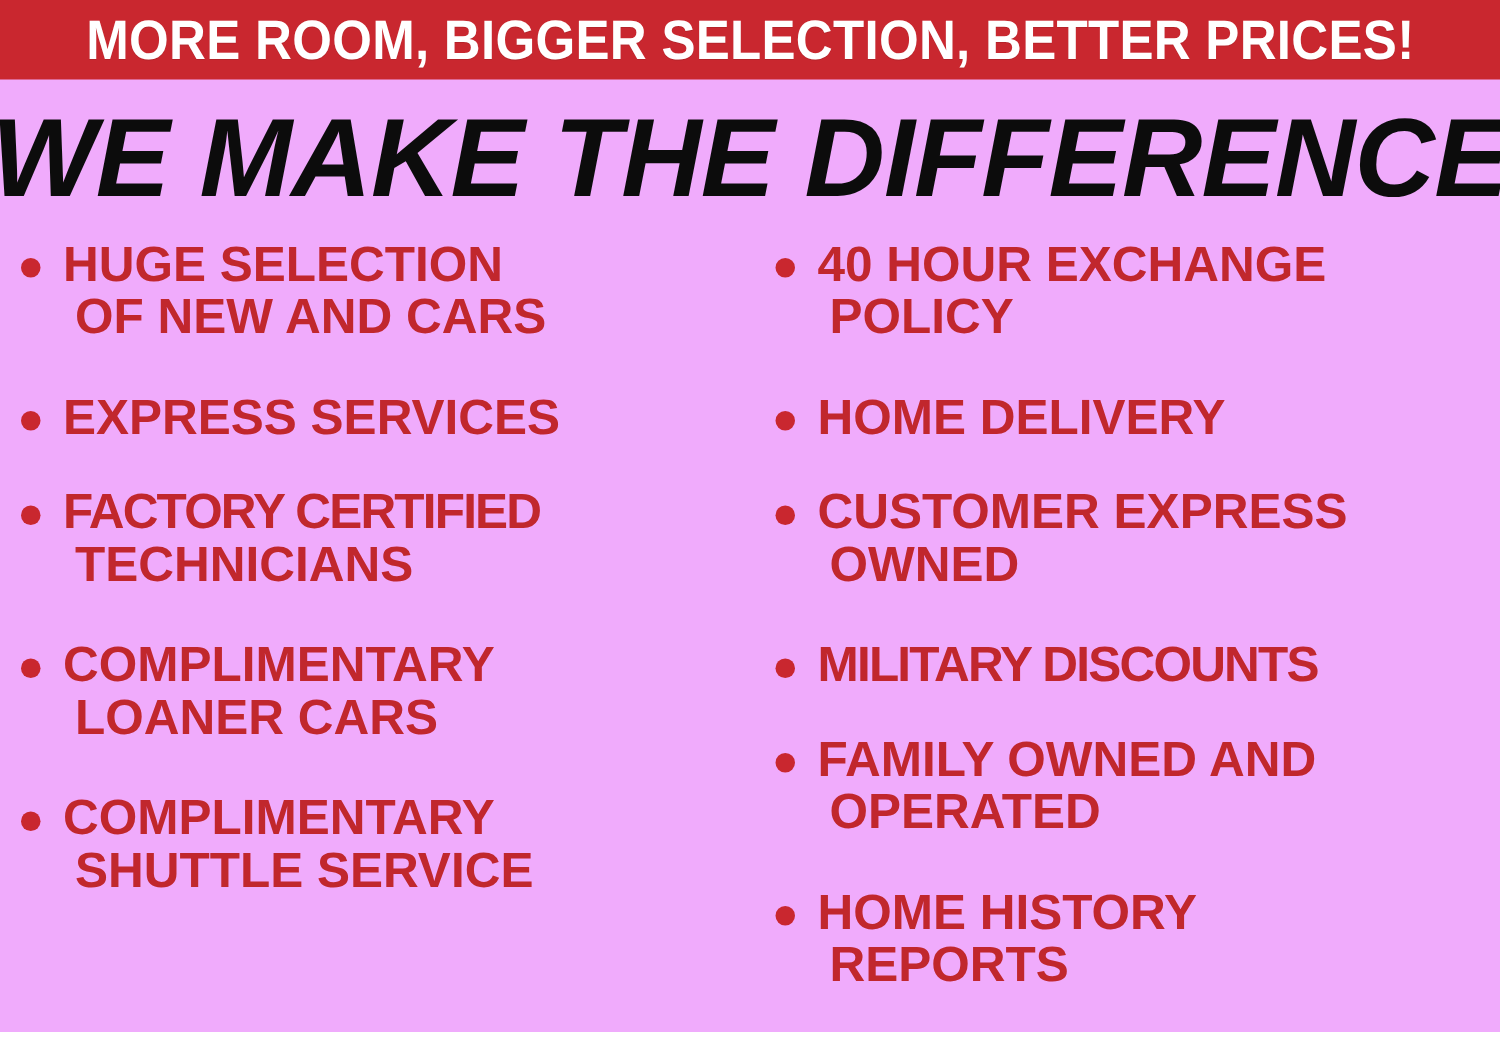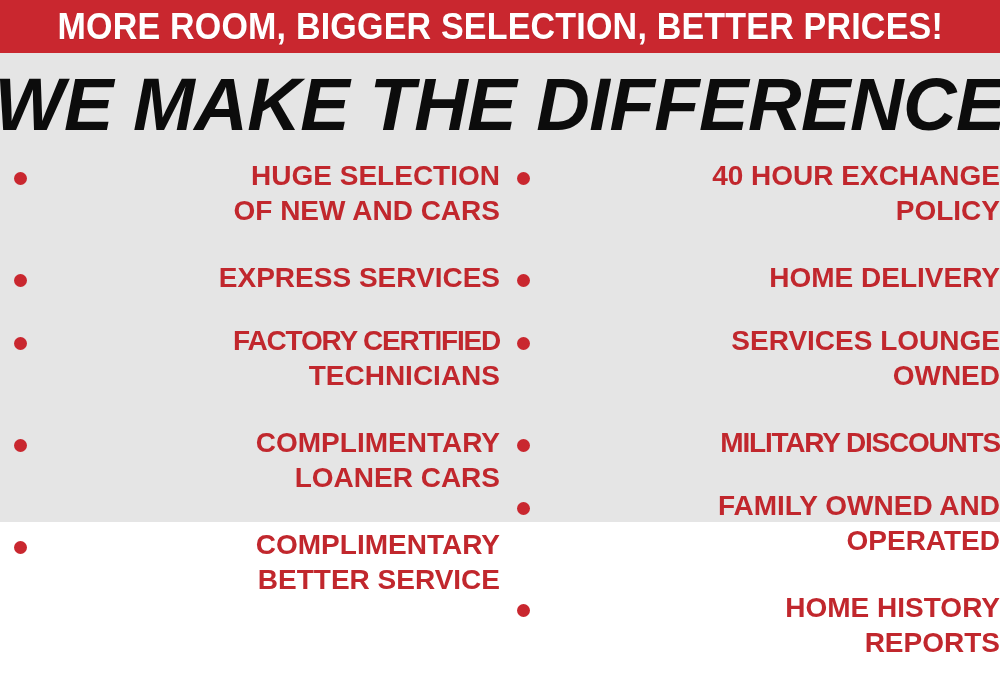--- a/index.html
+++ b/index.html
@@ -9,23 +9,22 @@
     width:1000px;
     height:694px;
     overflow:hidden;
     background:#ffffff;
     font-family:"Liberation Sans", sans-serif;
   }
 
   .ad-root {
     position:relative;
     width:1000px;
-    height:522px;
-    background:#e5e5e5;
-    text-align:right;
+    height:688px;
+    background:#f0abfc;
   }
 
   
   .banner {
     position:absolute;
     left:0; top:0;
     width:1000px;
     height:53px;
     background:#c9272f;
     display:flex;
@@ -101,21 +100,21 @@
     margin-right:15px;
   }
   .bullet-lines {
     flex:1 1 auto;
     min-width:0;
   }
   .bullet-line {
     color:#c1272d;
     font-family:"Liberation Sans", sans-serif;
     font-weight:bold;
-    font-size:28px;
+    font-size:33px;
     line-height:35px;
     letter-spacing:0px;
     white-space:nowrap;
   }
   .bullet-line.tight { letter-spacing:-1.2px; }
   .bullet-line.indent { padding-left:8px; }
 
   
   .col-left  .bullet-item { margin-bottom:0; }
   .gap-s  { height:28px; }
@@ -164,21 +163,21 @@
           <div class="bullet-lines">
             <div class="bullet-line">COMPLIMENTARY</div>
             <div class="bullet-line indent">LOANER CARS</div>
           </div>
         </div>
         <div class="gap-m"></div>
         <div class="bullet-item">
           <span class="bullet-dot"></span>
           <div class="bullet-lines">
             <div class="bullet-line">COMPLIMENTARY</div>
-            <div class="bullet-line indent">BETTER SERVICE</div>
+            <div class="bullet-line indent">SHUTTLE SERVICE</div>
           </div>
         </div>
       </div>
     <div class="col col-right" id="col-right">
         <div class="bullet-item">
           <span class="bullet-dot"></span>
           <div class="bullet-lines">
             <div class="bullet-line">40 HOUR EXCHANGE</div>
             <div class="bullet-line indent">POLICY</div>
           </div>
@@ -187,21 +186,21 @@
         <div class="bullet-item">
           <span class="bullet-dot"></span>
           <div class="bullet-lines">
             <div class="bullet-line">HOME DELIVERY</div>
           </div>
         </div>
         <div class="gap-s"></div>
         <div class="bullet-item">
           <span class="bullet-dot"></span>
           <div class="bullet-lines">
-            <div class="bullet-line">SERVICES LOUNGE</div>
+            <div class="bullet-line">CUSTOMER EXPRESS</div>
             <div class="bullet-line indent">OWNED</div>
           </div>
         </div>
         <div class="gap-m"></div>
         <div class="bullet-item">
           <span class="bullet-dot"></span>
           <div class="bullet-lines">
             <div class="bullet-line tight">MILITARY DISCOUNTS</div>
           </div>
         </div>

